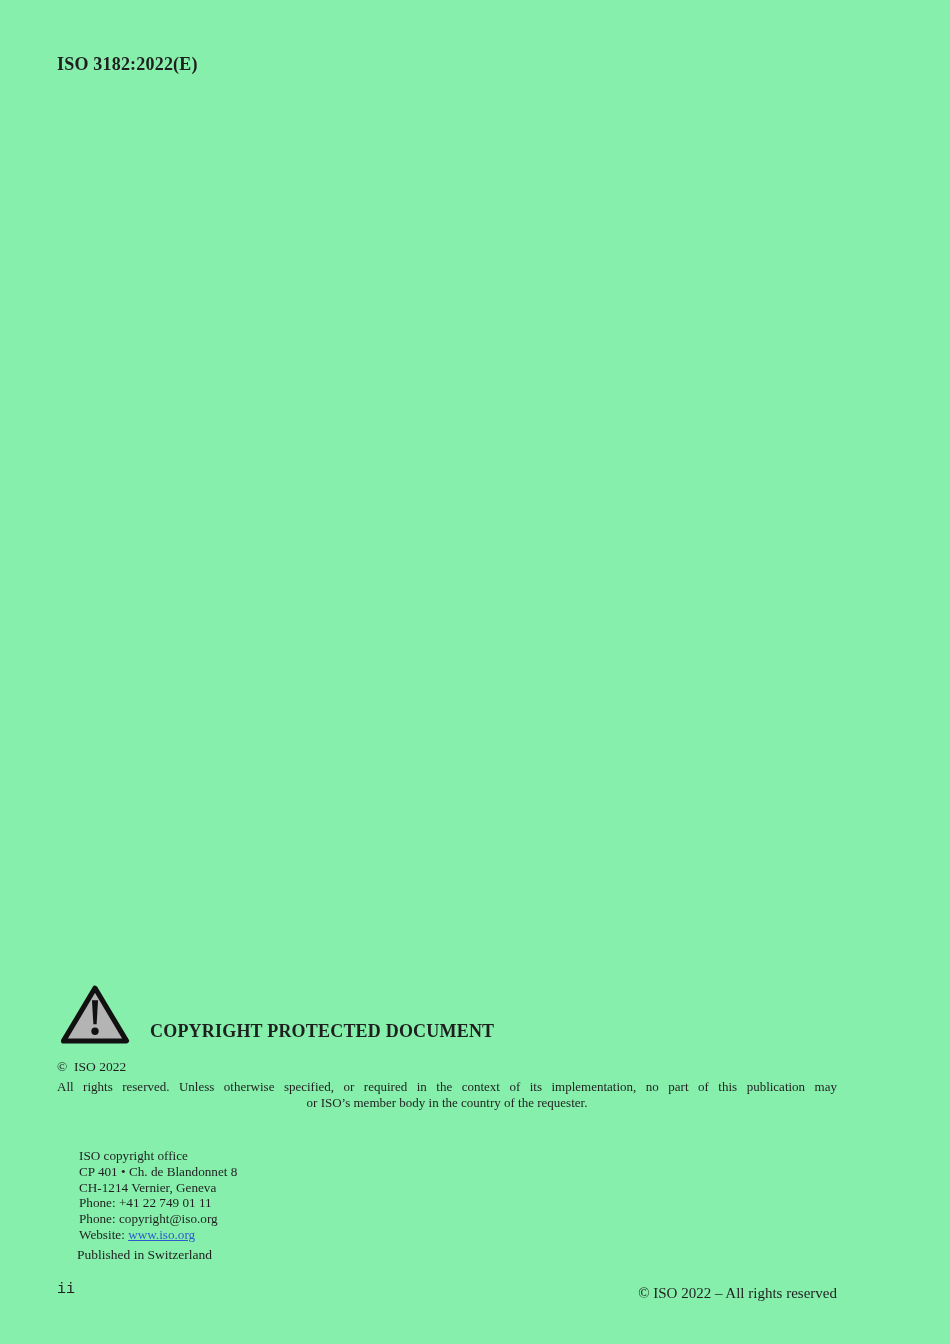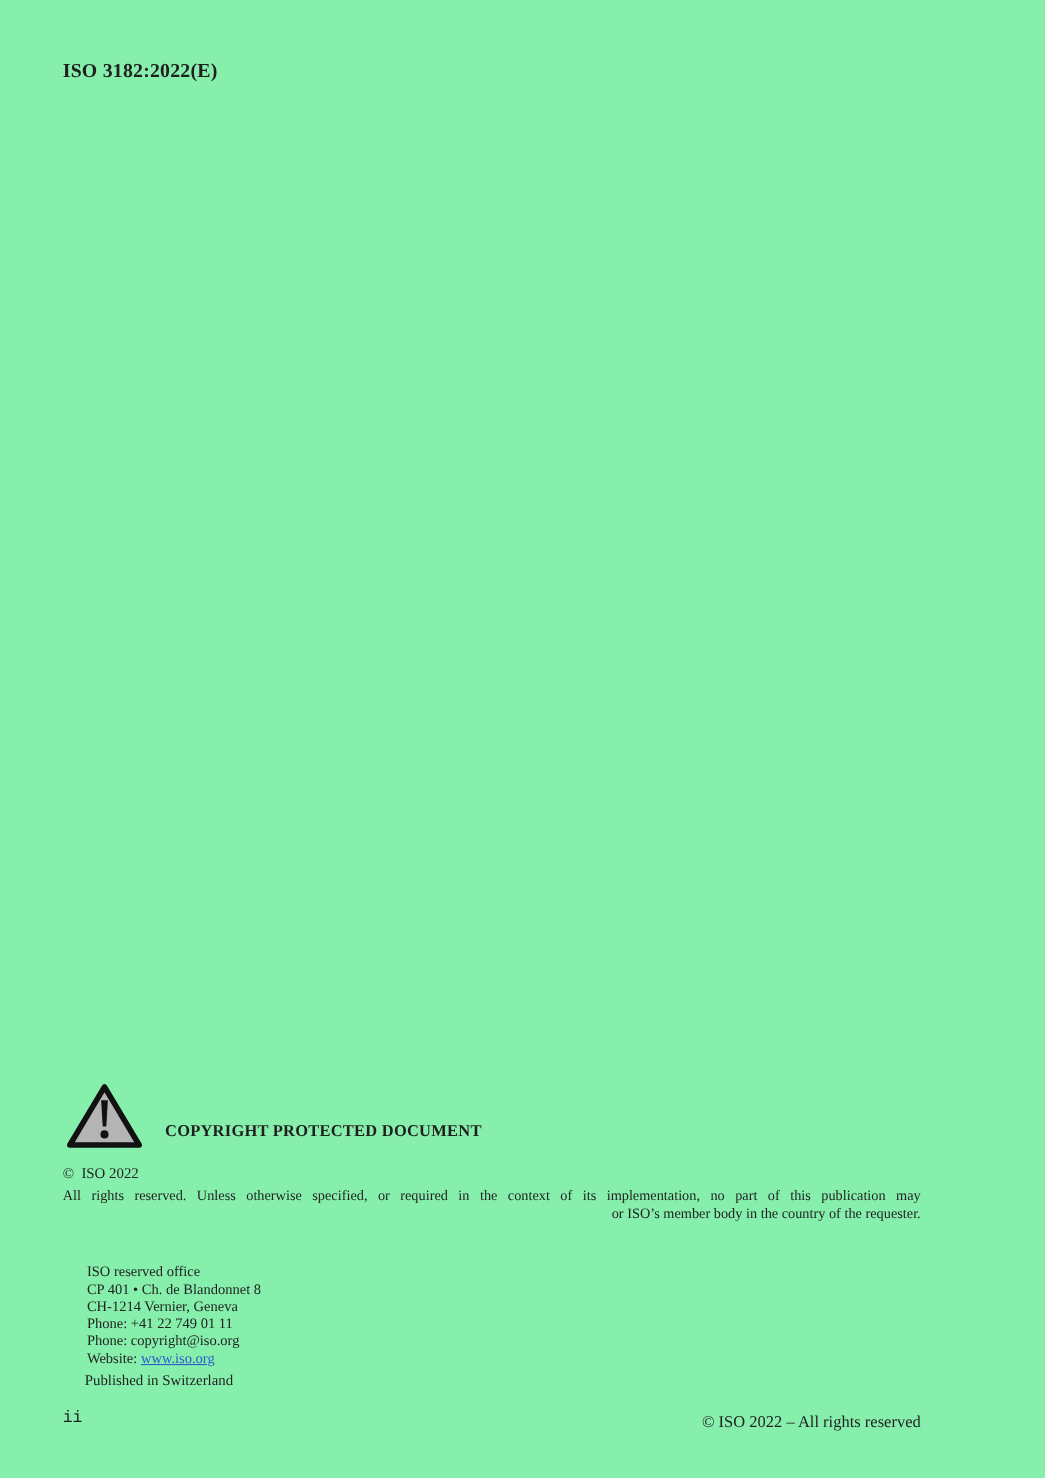--- a/index.html
+++ b/index.html
@@ -28,21 +28,21 @@
     position: absolute;
     left: 59px;
     top: 984px;
     width: 72px;
     height: 62px;
   }
   .copy-heading {
     position: absolute;
     left: 150px;
     top: 1021px;
-    font-size: 15px;
+    font-size: 18px;
     font-weight: bold;
     letter-spacing: 0.2px;
   }
   .ciso {
     position: absolute;
     left: 57px;
     top: 1059px;
     font-size: 13.5px;
   }
   .notice {
@@ -52,21 +52,21 @@
     width: 780px;
     font-size: 13px;
     line-height: 15.6px;
   }
   .notice .nline {
     text-align: justify;
     text-align-last: justify;
     white-space: nowrap;
   }
   .notice .nline-last {
-    text-align: right;
+    text-align: center;
   }
   .address {
     position: absolute;
     left: 79px;
     top: 1148px;
     font-size: 13.2px;
     line-height: 15.8px;
   }
   .published {
     position: absolute;
@@ -110,21 +110,21 @@
   <div class="copy-heading">COPYRIGHT PROTECTED DOCUMENT</div>
 
   <div class="ciso">©&nbsp; ISO 2022</div>
 
   <div class="notice">
     <div class="nline">All rights reserved. Unless otherwise specified, or required in the context of its implementation, no part of this publication may</div>
     <div class="nline-last">or ISO’s member body in the country of the requester.</div>
   </div>
 
   <div class="address">
-    <div>ISO reserved office</div>
+    <div>ISO copyright office</div>
     <div>CP 401 • Ch. de Blandonnet 8</div>
     <div>CH-1214 Vernier, Geneva</div>
     <div>Phone: +41 22 749 01 11</div>
     <div>Phone: copyright@iso.org</div>
     <div><span>Website: </span><a class="link" href="#">www.iso.org</a></div>
   </div>
 
   <div class="published">Published in Switzerland</div>
 
   <div class="pagenum">ii</div>

